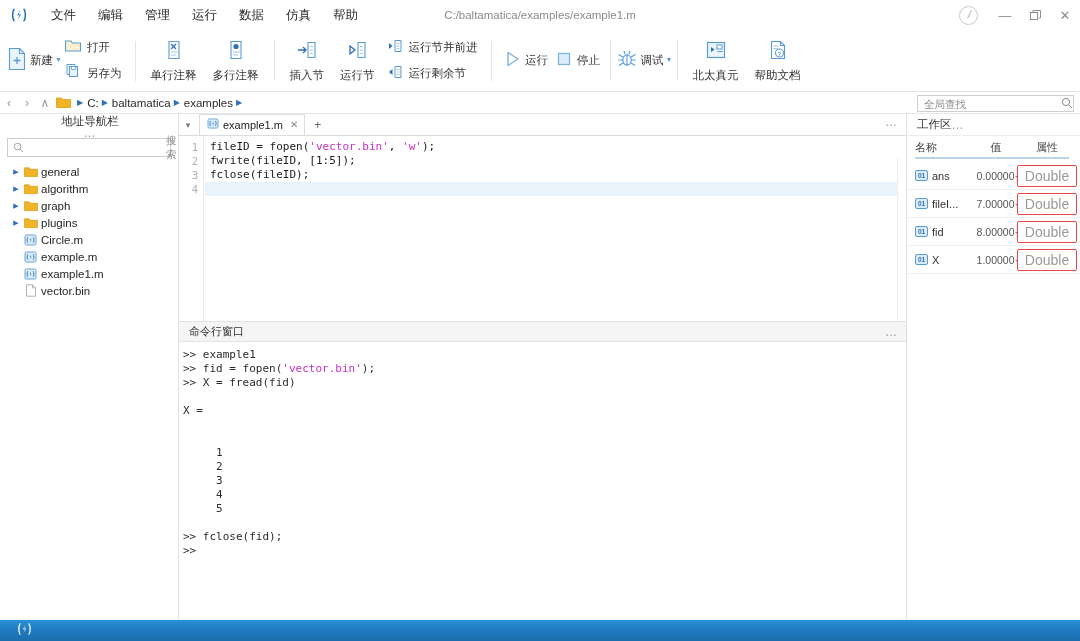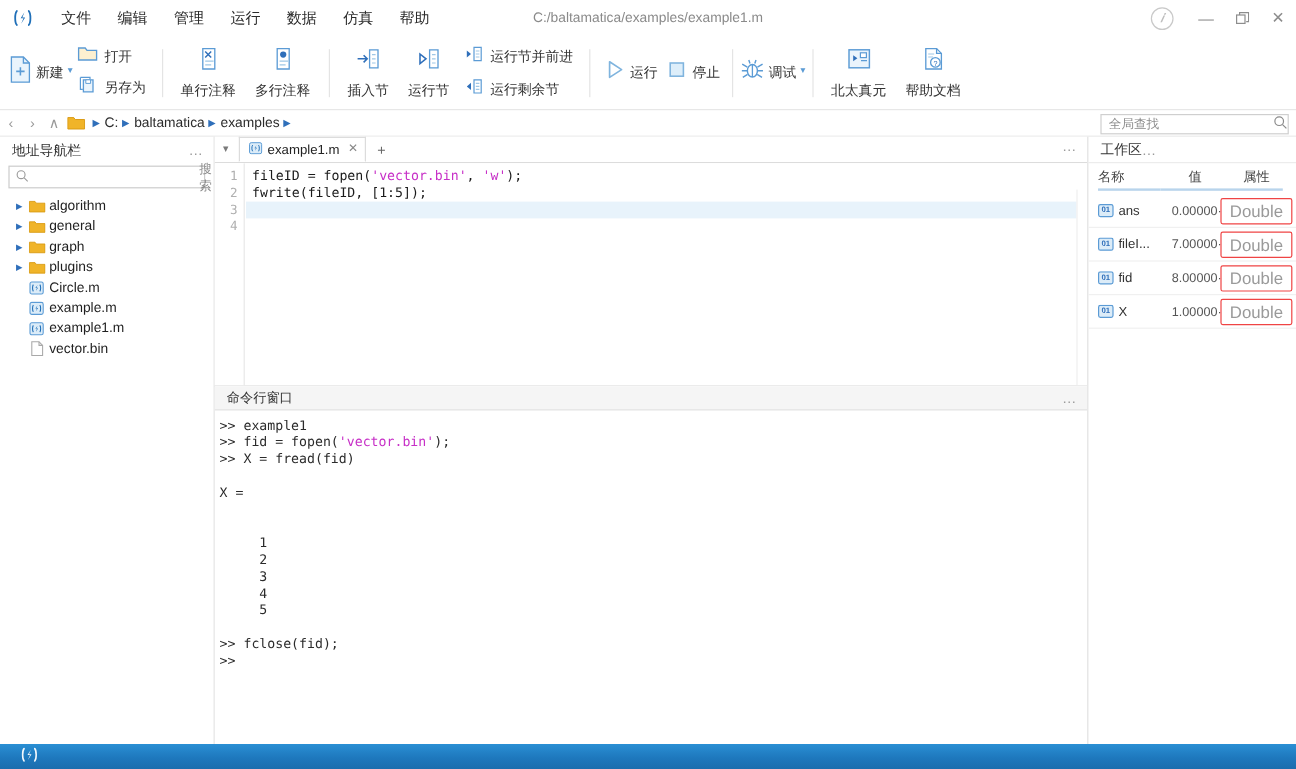--- a/index.html
+++ b/index.html
@@ -108,20 +108,21 @@
   .gsearch input::placeholder { color:#8a8a8a; }
 
   
   .leftpanel {
     position:absolute; left:0; top:114px; width:179px; bottom:21px;
     background:#fff; border-right:1px solid #e1e1e1;
   }
   .panel-head {
     height:22px; display:flex; align-items:center; justify-content:space-between;
     padding:0 8px 0 10px;
+    flex-direction:column;
   }
   .panel-title { font-size:11.5px; color:#333; }
   .dots { color:#9a9a9a; font-size:12px; letter-spacing:1px; line-height:8px; cursor:default; }
   .search-wrap {
     margin:2px 7px 6px 7px; height:19px; border:1px solid #cccccc; background:#fff;
     display:flex; align-items:center; padding:0 5px;
   }
   .search-wrap input {
     border:0; outline:0; flex:1; font-size:10.5px; color:#555;
     font-family:inherit; background:transparent; margin-left:3px;
@@ -518,32 +519,32 @@
     <div class="tree">
       <div class="tree-row">
         <span class="tw">
             <span>▶</span>
           </span>
         <span class="tico">
           <svg width="14" height="12" viewBox="0 0 15 13">
               <path d="M0.5 2 h5 l1.2 1.6 h7.8 v7.9 h-14 z" fill="#f0b429" stroke="#d99a12" stroke-width=".8"></path>
             </svg>
         </span>
-        <span class="tlabel">algorithm</span>
+        <span class="tlabel">general</span>
       </div>
       <div class="tree-row">
         <span class="tw">
             <span>▶</span>
           </span>
         <span class="tico">
           <svg width="14" height="12" viewBox="0 0 15 13">
               <path d="M0.5 2 h5 l1.2 1.6 h7.8 v7.9 h-14 z" fill="#f0b429" stroke="#d99a12" stroke-width=".8"></path>
             </svg>
         </span>
-        <span class="tlabel">general</span>
+        <span class="tlabel">algorithm</span>
       </div>
       <div class="tree-row">
         <span class="tw">
             <span>▶</span>
           </span>
         <span class="tico">
           <svg width="14" height="12" viewBox="0 0 15 13">
               <path d="M0.5 2 h5 l1.2 1.6 h7.8 v7.9 h-14 z" fill="#f0b429" stroke="#d99a12" stroke-width=".8"></path>
             </svg>
         </span>
@@ -632,20 +633,21 @@
     <div class="code-area">
       <div class="gutter">
         <div class="gline">1</div>
         <div class="gline">2</div>
         <div class="gline">3</div>
         <div class="gline">4</div>
       </div>
       <div class="code">
         <div class="cline">fileID = fopen(<span class="str">'vector.bin'</span>, <span class="str">'w'</span>);</div>
         <div class="cline">fwrite(fileID, [1:5]);</div>
+        <div class="cline">fclose(fileID);</div>
         <div class="cline active"></div>
       </div>
       <div class="vscroll-e"></div>
     </div>
   </div>
 
   <div class="cmdwin">
     <div class="cmd-head">
       <span class="cmd-title">命令行窗口</span>
       <span class="dots">…</span>

